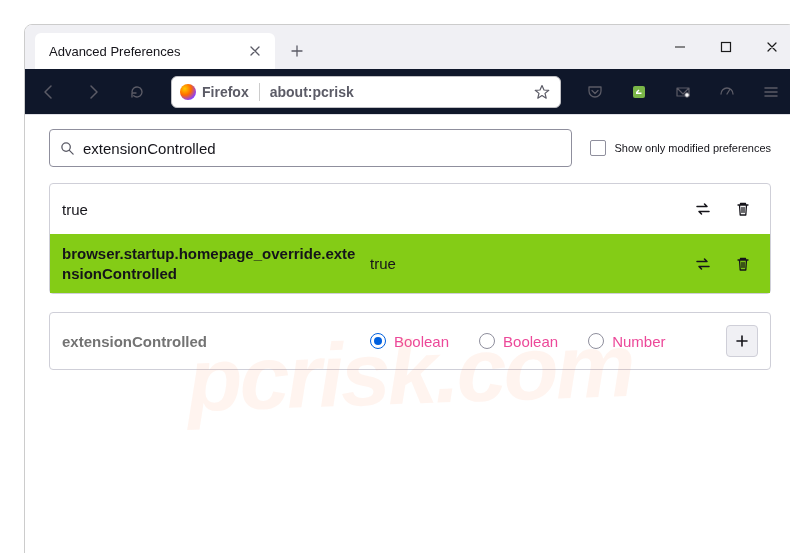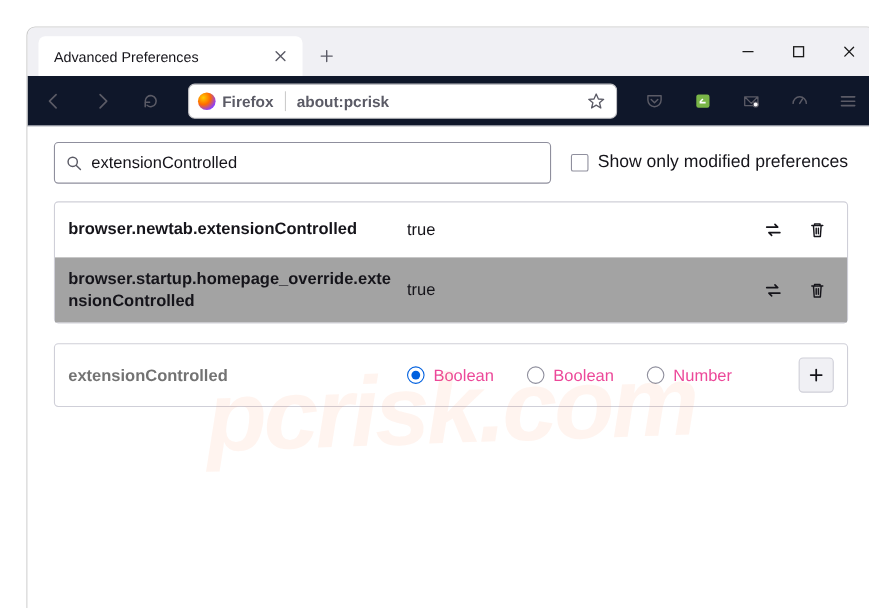--- a/index.html
+++ b/index.html
@@ -125,40 +125,40 @@
       padding: 0 10px;
       font-size: 15px;
     }
     .search-box input {
       border: none; outline: none; flex: 1;
       font-size: 15px; color: #15141a;
       font-family: inherit;
     }
     .checkbox-label {
       display: flex; align-items: center; gap: 8px;
-      font-size: 16px; color: #15141a;
+      font-size: 11px; color: #15141a;
     }
     .checkbox {
       width: 16px; height: 16px;
       border: 1px solid #8f8f9d; border-radius: 2px;
       background: #fff;
     }
     
     .prefs-box {
       border: 1px solid #cfcfd8;
       border-radius: 4px;
       margin-bottom: 18px;
     }
     .pref-row {
       display: flex; align-items: center;
       padding: 10px 12px;
       gap: 10px;
       font-size: 15px;
     }
-    .pref-row.alt { background: #a3a3a3; }
+    .pref-row.alt { background: #84cc16; }
     .pref-name {
       width: 298px;
       font-weight: 700;
       color: #15141a;
       word-break: break-word;
       line-height: 1.3;
     }
     .pref-value {
       flex: 1;
       font-weight: 400;
@@ -329,21 +329,20 @@
         <input type="text" value="extensionControlled" style="">
       </div>
       <label class="checkbox-label">
         <span class="checkbox"></span>
         <span>Show only modified preferences</span>
       </label>
     </div>
 
     <div class="prefs-box">
       <div class="pref-row">
-        <div class="pref-name">browser.newtab.extensionControlled</div>
         <div class="pref-value">true</div>
         <div class="row-btn">
           <svg width="18" height="18" viewBox="0 0 18 18">
               <path d="M3 6.5 H13 L10.5 4 M15 11.5 H5 L7.5 14" stroke="currentColor" stroke-width="1.5" fill="none" stroke-linecap="round" stroke-linejoin="round"></path>
             </svg>
         </div>
         <div class="row-btn">
           <svg width="16" height="16" viewBox="0 0 16 16">
               <path d="M3 4 H13 M5.5 4 V2.5 H10.5 V4 M4.5 4 L5.2 14 H10.8 L11.5 4 M7 6.5 V11.5 M9 6.5 V11.5" stroke="currentColor" stroke-width="1.3" fill="none" stroke-linecap="round" stroke-linejoin="round"></path>
             </svg>

